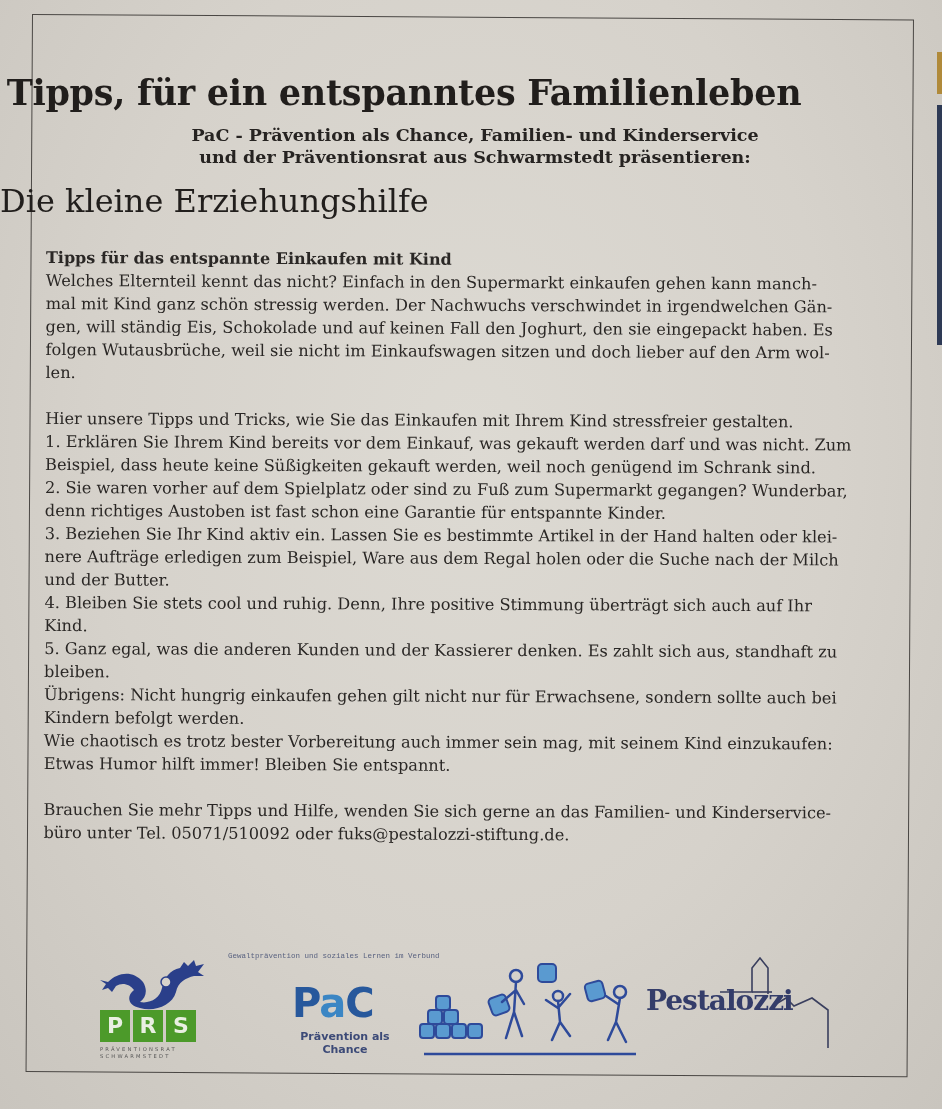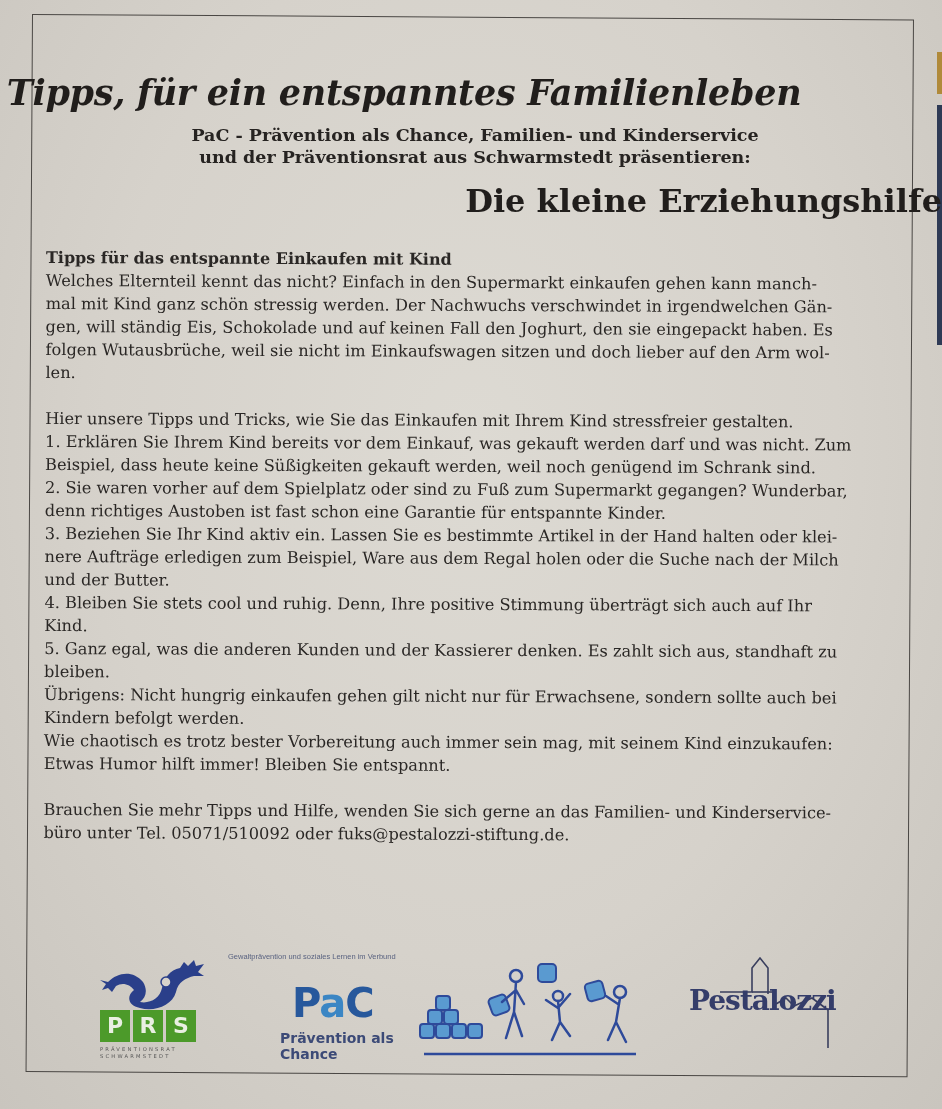--- a/index.html
+++ b/index.html
@@ -48,36 +48,35 @@
     }
     .title {
       position: absolute;
       left: 0; width: 808px; top: 72px;
       text-align: center;
       font-family: "DejaVu Serif", serif;
       font-weight: bold;
       font-size: 35px;
       letter-spacing: -0.3px;
       color: #211e1c;
-      font-style: italic;
     }
     .subtitle {
       position: absolute;
       left: 0; width: 950px; top: 124px;
       text-align: center;
       font-weight: bold;
       font-size: 17.5px;
       line-height: 22px;
       color: #262321;
     }
     .headline {
       position: absolute;
       left: 0; width: 942px; top: 182px;
-      text-align: right;
-      font-weight: bold;
+      text-align: left;
+      font-weight: normal;
       font-size: 32px;
       color: #211e1c;
     }
     .body-text {
       position: absolute;
       left: 46px; top: 246px;
       width: 860px;
       font-family: "DejaVu Serif", serif;
       font-size: 16.2px;
       line-height: 23px;
@@ -129,21 +128,21 @@
       width: 100px;
       font-family: "DejaVu Sans", sans-serif;
       font-size: 5.2px;
       letter-spacing: 2.2px;
       line-height: 7px;
       color: #555;
     }
     .tagline {
       position: absolute;
       left: 228px; top: 12px;
-      font-family: Liberation Sans, sans-serif;
+      font-family: Liberation Mono, monospace;
       font-size: 7.5px;
       color: #5a6380;
     }
     .pac {
       position: absolute;
       left: 280px; top: 38px;
       width: 130px;
     }
     .pac-word {
       font-family: "DejaVu Sans", sans-serif;
@@ -151,44 +150,44 @@
       font-size: 40px;
       letter-spacing: -1px;
       color: #27589c;
       line-height: 50px;
       padding-left: 12px;
     }
     .pac-word .a { color: #3b86c4; }
     .pac-sub {
       font-family: "DejaVu Sans", sans-serif;
       font-weight: bold;
-      font-size: 14px;
+      font-size: 11px;
       color: #3c4a77;
       margin-top: 2px;
+      text-align: center;
     }
     .figures {
       position: absolute;
       left: 410px; top: 6px;
       width: 230px; height: 112px;
     }
     .pestalozzi {
       position: absolute;
       left: 640px; top: 8px;
       width: 200px; height: 120px;
     }
     .pest-text {
       position: absolute;
       left: 6px; top: 38px;
       font-family: "DejaVu Serif", serif;
       font-weight: bold;
       font-size: 28px;
       line-height: 30px;
       color: #343d6a;
       letter-spacing: -1px;
-      margin-left: 43px;
     }
     .pest-text .l2 {
       padding-left: 42px;
     }
   </style>
 </head>
 <body>
 
 <div class="paper"></div>
 <div class="right-strip-gold"></div>

